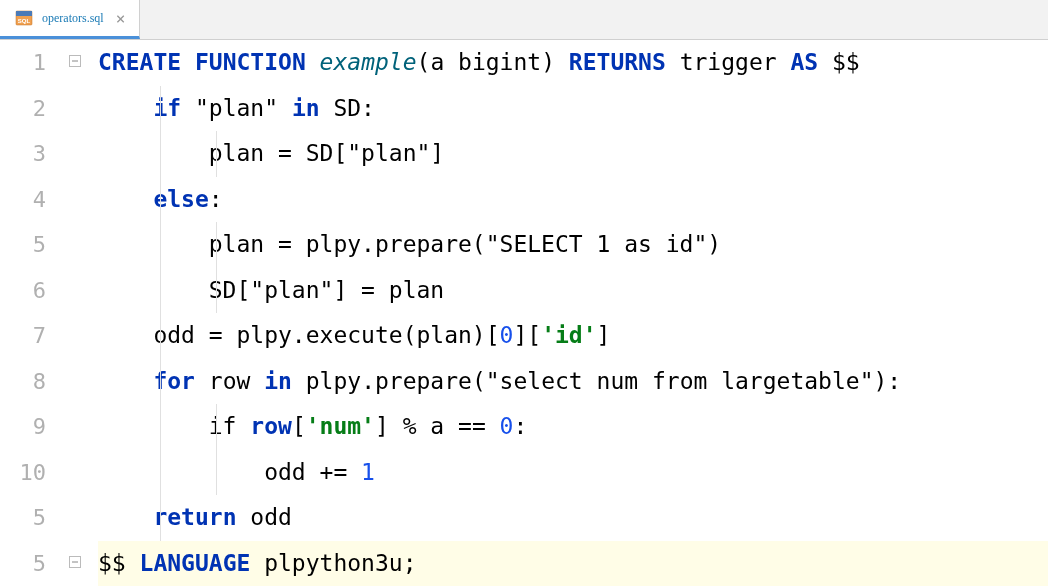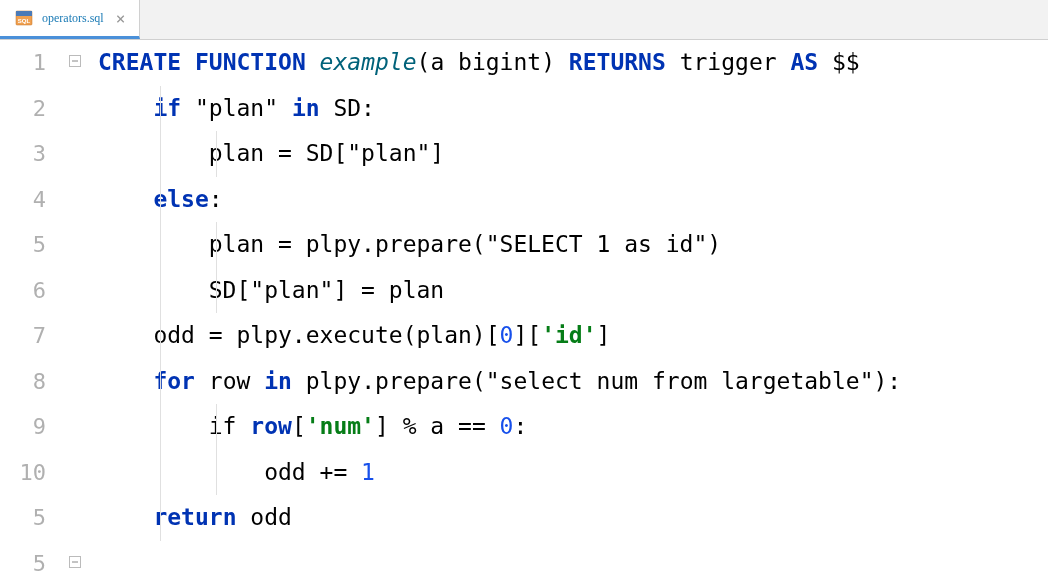--- a/index.html
+++ b/index.html
@@ -158,14 +158,15 @@
     <div class="code-line"><span class="indent-guide" style="left:62px"></span><span>    </span><span class="kw">if</span><span> "plan" </span><span class="kw">in</span><span> SD:</span></div>
     <div class="code-line"><span class="indent-guide" style="left:62px"></span><span class="indent-guide" style="left:118px"></span><span>        plan = SD[</span><span>"plan"</span><span>]</span></div>
     <div class="code-line"><span class="indent-guide" style="left:62px"></span><span>    </span><span class="kw">else</span><span>:</span></div>
     <div class="code-line"><span class="indent-guide" style="left:62px"></span><span class="indent-guide" style="left:118px"></span><span>        plan = plpy.prepare(</span><span>"SELECT 1 as id"</span><span>)</span></div>
     <div class="code-line"><span class="indent-guide" style="left:62px"></span><span class="indent-guide" style="left:118px"></span><span>        SD[</span><span>"plan"</span><span>] = plan</span></div>
     <div class="code-line"><span class="indent-guide" style="left:62px"></span><span>    odd = plpy.execute(plan)[</span><span class="num">0</span><span>][</span><span class="str">'id'</span><span>]</span></div>
     <div class="code-line"><span class="indent-guide" style="left:62px"></span><span>    </span><span class="kw">for</span><span> row </span><span class="kw">in</span><span> plpy.prepare(</span><span>"select num from largetable"</span><span>):</span></div>
     <div class="code-line"><span class="indent-guide" style="left:62px"></span><span class="indent-guide" style="left:118px"></span><span>        if </span><span class="kw">row</span><span>[</span><span class="str">'num'</span><span>] % a == </span><span class="num">0</span><span>:</span></div>
     <div class="code-line"><span class="indent-guide" style="left:62px"></span><span class="indent-guide" style="left:118px"></span><span>            odd += </span><span class="num">1</span></div>
     <div class="code-line"><span class="indent-guide" style="left:62px"></span><span>    </span><span class="kw">return</span><span> odd</span></div>
+    <div class="code-line highlighted"><span>$$ </span><span class="kw">LANGUAGE</span><span> plpython3u;</span></div>
   </div>
 </div>
 
 </body></html>

